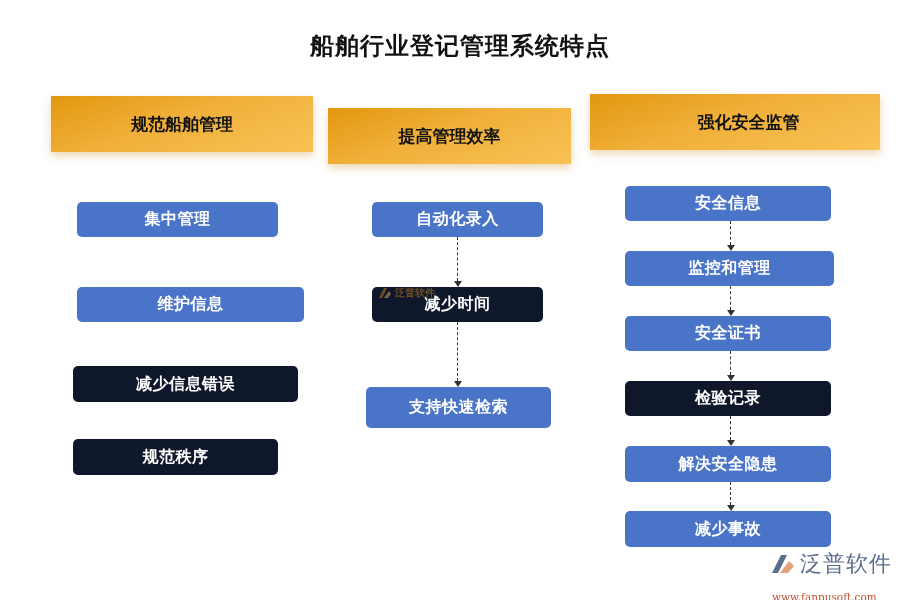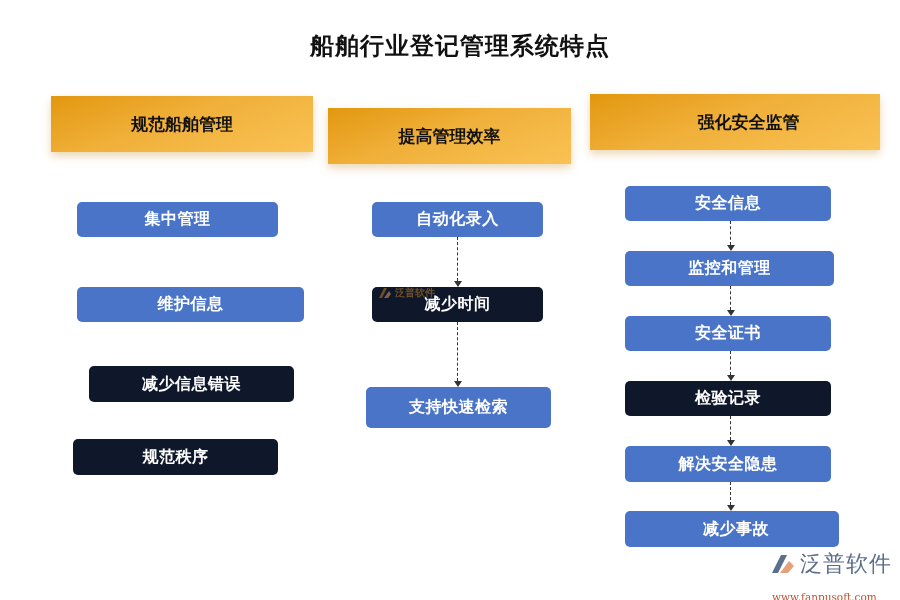--- a/index.html
+++ b/index.html
@@ -29,21 +29,21 @@
                margin-top:15px; margin-left:2px; }
 </style>
 </head>
 <body>
 
 <div class="title">船舶行业登记管理系统特点</div>
 
 <div class="hdr" style="left:51px;top:96px;width:262px;height:56px;">规范船舶管理</div>
 <div class="box blue" style="left:77px;top:202px;width:201px;height:35px;">集中管理</div>
 <div class="box blue" style="left:77px;top:287px;width:227px;height:35px;">维护信息</div>
-<div class="box orange" style="left:73px;top:366px;width:205px;height:36px;margin-left:16px;">减少信息错误</div>
+<div class="box orange" style="left:73px;top:366px;width:225px;height:36px;">减少信息错误</div>
 <div class="box orange" style="left:73px;top:439px;width:205px;height:36px;">规范秩序</div>
 
 <div class="hdr" style="left:328px;top:108px;width:243px;height:56px;">提高管理效率</div>
 <div class="box blue" style="left:372px;top:202px;width:171px;height:35px;">自动化录入</div>
 <div class="conn" style="left:457px;top:237px;height:44px;"></div>
 <div class="arrow" style="left:454px;top:281px;"></div>
 <div class="box orange" style="left:372px;top:287px;width:171px;height:35px;">减少时间</div>
 <div class="wm-small">
   <svg class="logo" viewBox="0 0 14 12">
     <path d="M1 11 L6 1 L9 1 L4 11 Z" fill="#b87a20"></path>
@@ -64,21 +64,21 @@
 <div class="arrow" style="left:727px;top:310px;"></div>
 <div class="box blue" style="left:625px;top:316px;width:206px;height:35px;">安全证书</div>
 <div class="conn" style="left:730px;top:351px;height:24px;"></div>
 <div class="arrow" style="left:727px;top:375px;"></div>
 <div class="box orange" style="left:625px;top:381px;width:206px;height:35px;">检验记录</div>
 <div class="conn" style="left:730px;top:416px;height:24px;"></div>
 <div class="arrow" style="left:727px;top:440px;"></div>
 <div class="box blue" style="left:625px;top:446px;width:206px;height:36px;">解决安全隐患</div>
 <div class="conn" style="left:730px;top:482px;height:23px;"></div>
 <div class="arrow" style="left:727px;top:505px;"></div>
-<div class="box blue" style="left:625px;top:511px;width:206px;height:36px;padding-left:8px;">减少事故</div>
+<div class="box blue" style="left:625px;top:511px;width:206px;height:36px;">减少事故</div>
 
 <div class="brand">
   <div class="brand-row">
     <svg width="26" height="22" viewBox="0 0 26 22">
       <path d="M2 20 L11 2 L17 2 L8 20 Z" fill="#5b6e8c"></path>
       <path d="M10 20 L19 8 L24 13 L18 20 Z" fill="#e3a27a"></path>
     </svg>
     <span class="brand-name">泛普软件</span>
   </div>
   <div class="brand-url">www.fanpusoft.com</div>

